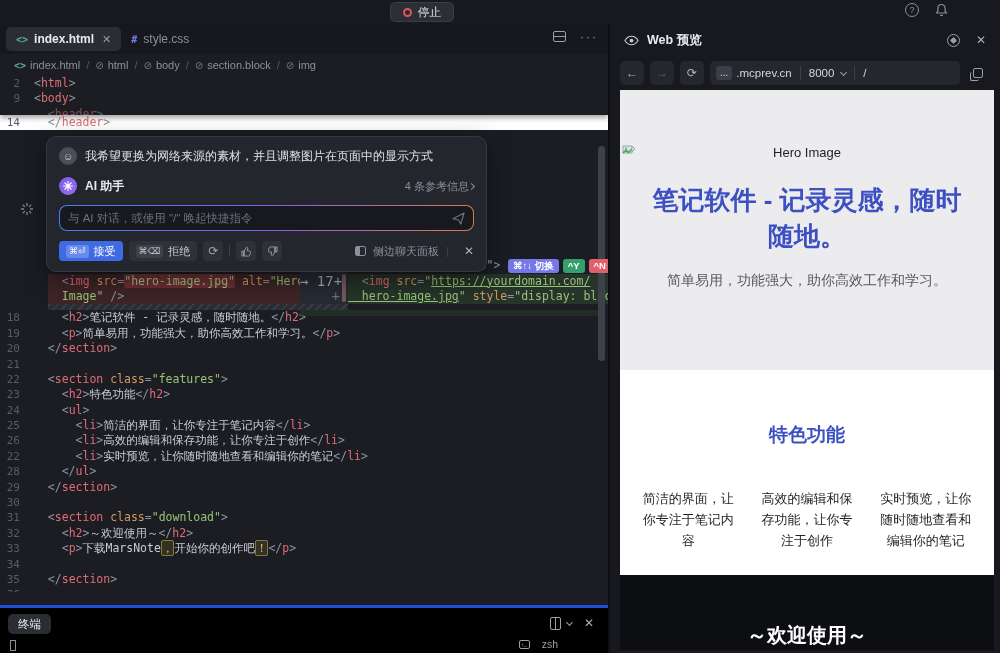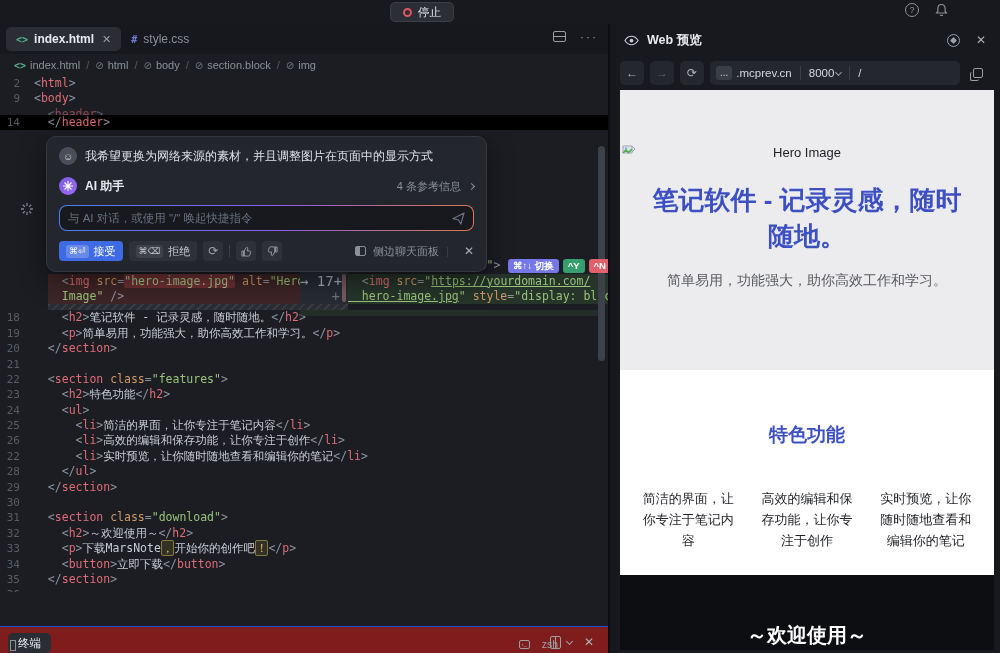--- a/index.html
+++ b/index.html
@@ -43,21 +43,21 @@
   .bc-item { display:flex; align-items:center; gap:4px; }
   .bc-ico { color:#6f7680; font-size:10px; }
   .bc-code { color:#53b089; font-family:"DejaVu Sans Mono",monospace; font-size:10px; font-weight:bold; }
 
   
   .code-area { position:relative; height:516px; overflow:hidden; background:#1b1d23;
     font-family:"DejaVu Sans Mono",monospace; font-size:11.5px; }
   .cl { display:flex; height:15.4px; line-height:15.4px; white-space:pre; }
   .cl .ln { width:34px; text-align:right; padding-right:14px; color:#565d69; flex:none; font-size:11px; }
   .cl .ct { white-space:pre; }
-  .cl.hl { background:#000000; }
+  .cl.hl { background:#ffffff; }
   .cl.cut { height:8px; overflow:hidden; opacity:.55; }
   .tk-pn { color:#8b93a1; } .tk-tag { color:#e06c75; } .tk-attr { color:#d19a66; }
   .tk-str { color:#98c379; } .tk-txt { color:#c9ccd3; }
   .tk-link { color:#98c379; text-decoration:underline; }
   .tk-strdw { color:#a8c98a; background:rgba(214,74,84,.32); border-radius:2px; }
   .tk-box { color:#d7c069; border:1px solid #8a7a3a; background:rgba(160,140,50,.18); border-radius:2px; }
 
   .sticky-wrap { box-shadow:0 3px 5px rgba(0,0,0,.35); position:relative; z-index:2; background:#1b1d23; }
   .spacer { height:128px; }
 
@@ -86,21 +86,21 @@
     background:#23262d; border:1px solid #343840; border-radius:10px;
     box-shadow:0 8px 24px rgba(0,0,0,.5); padding:10px 12px 10px 12px;
     font-family:"Liberation Sans",sans-serif; }
   .ai-row1 { display:flex; align-items:center; gap:8px; font-size:12px; color:#dde0e5; }
   .avatar { width:18px; height:18px; border-radius:50%; background:#494e58; flex:none;
     display:flex; align-items:center; justify-content:center; font-size:10px; color:#c9ccd3; }
   .ai-row2 { display:flex; align-items:center; gap:8px; margin-top:12px; }
   .ai-badge { width:18px; height:18px; border-radius:50%; flex:none;
     background:linear-gradient(135deg,#7b5be8,#9b6bf0); display:flex; align-items:center; justify-content:center; }
   .ai-name { font-size:12px; font-weight:bold; color:#e8eaee; }
-  .ai-refs { margin-left:auto; font-size:11px; color:#8a9099; display:flex; align-items:center; gap:8px; }
+  .ai-refs { margin-left:auto; font-size:11px; color:#8a9099; display:flex; align-items:center; gap:0; }
   .chev-r { width:5px; height:5px; border-right:1.3px solid #8a9099; border-top:1.3px solid #8a9099;
     transform:rotate(45deg); display:inline-block; }
   .ai-inputwrap { margin-top:10px; border-radius:8px; padding:1px;
     background:linear-gradient(90deg,#4a7df0,#8a5cf0,#d97a4e); }
   .ai-input { display:flex; align-items:center; background:#17191f; border-radius:7px; height:24px; padding:0 8px; }
   .ai-input input { flex:1; background:transparent; border:none; outline:none;
     color:#c9ccd3; font-size:11.5px; font-family:"Liberation Sans",sans-serif; }
   .ai-input input::placeholder { color:#6a7280; }
   .ai-actions { display:flex; align-items:center; gap:6px; margin-top:10px; }
   .btn { display:flex; align-items:center; gap:5px; height:20px; padding:0 7px;
@@ -117,22 +117,22 @@
   .panel-ico { width:11px; height:10px; border:1.2px solid #8a9099; border-radius:2px; position:relative; }
   .panel-ico:before { content:""; position:absolute; left:0; top:0; bottom:0; width:4px; background:#8a9099; }
   .xmark { font-size:12px; color:#aab0b8; cursor:pointer; }
 
   .spinner { position:absolute; left:20px; top:126px; color:#9aa0a8; z-index:4; }
 
   
   .vscroll { position:absolute; right:3px; top:70px; width:7px; height:215px; background:#3d4149; border-radius:4px; }
 
   
-  .terminal { position:absolute; left:0; bottom:0; width:608px; height:27px;
-    background:#7f1d1d; border-top:1px solid #1d4ed8; }
+  .terminal { position:absolute; left:0; bottom:0; width:608px; height:48px;
+    background:#000000; border-top:3px solid #1d4ed8; }
   .term-tab { position:absolute; left:8px; top:6px; height:20px; padding:0 10px; background:#2a2d34;
     border-radius:5px; font-size:11.5px; color:#e8eaee; display:flex; align-items:center; }
   .term-right { position:absolute; right:14px; top:8px; display:flex; gap:12px; align-items:center; color:#9aa0a8; }
   .chev-d { width:5px; height:5px; border-right:1.3px solid #9aa0a8; border-bottom:1.3px solid #9aa0a8;
     transform:rotate(45deg); display:inline-block; margin-left:2px; margin-top:-2px; }
   .term-cursor { position:absolute; left:10px; bottom:2px; width:6px; height:11px; border:1px solid #8a9099; }
   .term-zsh { position:absolute; right:50px; bottom:3px; display:flex; gap:12px; align-items:center;
     font-size:10.5px; color:#9aa0a8; }
   .zsh-ico { width:11px; height:9px; border:1px solid #9aa0a8; border-radius:2px; font-size:6px;
     line-height:7px; text-align:center; color:#9aa0a8; }
@@ -291,21 +291,21 @@
             <div class="cl"><span class="ln">24</span><span class="ct"><span class="tk-pn">    &lt;</span><span class="tk-tag">ul</span><span class="tk-pn">&gt;</span></span></div>
             <div class="cl"><span class="ln">25</span><span class="ct"><span class="tk-pn">      &lt;</span><span class="tk-tag">li</span><span class="tk-pn">&gt;</span><span class="tk-txt">简洁的界面，让你专注于笔记内容</span><span class="tk-pn">&lt;/</span><span class="tk-tag">li</span><span class="tk-pn">&gt;</span></span></div>
             <div class="cl"><span class="ln">26</span><span class="ct"><span class="tk-pn">      &lt;</span><span class="tk-tag">li</span><span class="tk-pn">&gt;</span><span class="tk-txt">高效的编辑和保存功能，让你专注于创作</span><span class="tk-pn">&lt;/</span><span class="tk-tag">li</span><span class="tk-pn">&gt;</span></span></div>
             <div class="cl"><span class="ln">22</span><span class="ct"><span class="tk-pn">      &lt;</span><span class="tk-tag">li</span><span class="tk-pn">&gt;</span><span class="tk-txt">实时预览，让你随时随地查看和编辑你的笔记</span><span class="tk-pn">&lt;/</span><span class="tk-tag">li</span><span class="tk-pn">&gt;</span></span></div>
             <div class="cl"><span class="ln">28</span><span class="ct"><span class="tk-pn">    &lt;/</span><span class="tk-tag">ul</span><span class="tk-pn">&gt;</span></span></div>
             <div class="cl"><span class="ln">29</span><span class="ct"><span class="tk-pn">  &lt;/</span><span class="tk-tag">section</span><span class="tk-pn">&gt;</span></span></div>
             <div class="cl"><span class="ln">30</span><span class="ct"></span></div>
             <div class="cl"><span class="ln">31</span><span class="ct"><span class="tk-pn">  &lt;</span><span class="tk-tag">section</span><span class="tk-attr"> class</span><span class="tk-pn">=</span><span class="tk-str">"download"</span><span class="tk-pn">&gt;</span></span></div>
             <div class="cl"><span class="ln">32</span><span class="ct"><span class="tk-pn">    &lt;</span><span class="tk-tag">h2</span><span class="tk-pn">&gt;</span><span class="tk-txt">～欢迎使用～</span><span class="tk-pn">&lt;/</span><span class="tk-tag">h2</span><span class="tk-pn">&gt;</span></span></div>
             <div class="cl"><span class="ln">33</span><span class="ct"><span class="tk-pn">    &lt;</span><span class="tk-tag">p</span><span class="tk-pn">&gt;</span><span class="tk-txt">下载MarsNote</span><span class="tk-box">，</span><span class="tk-txt">开始你的创作吧</span><span class="tk-box">！</span><span class="tk-pn">&lt;/</span><span class="tk-tag">p</span><span class="tk-pn">&gt;</span></span></div>
-            <div class="cl"><span class="ln">34</span><span class="ct"><span class="tk-pn">    &lt;</span><span class="tk-tag">button</span><span class="tk-pn">&gt;</span><span class="tk-txt">立即下载</span><span class="tk-pn">&lt;/</span><span class="tk-tag">button</span><span class="tk-pn">&gt;</span></span></div>
+            <div class="cl"><span class="ln">34</span></div>
             <div class="cl"><span class="ln">35</span><span class="ct"><span class="tk-pn">  &lt;/</span><span class="tk-tag">section</span><span class="tk-pn">&gt;</span></span></div>
             <div class="cl"><span class="ln">36</span><span class="ct"></span></div>
           </div>
 
         <div class="ai-widget">
           <div class="ai-row1">
             <span class="avatar">☺</span>
             <span>我希望更换为网络来源的素材，并且调整图片在页面中的显示方式</span>
           </div>
           <div class="ai-row2">
@@ -400,21 +400,21 @@
         </div>
       </div>
       <div class="pv-toolbar">
         <div class="nav-btn">←</div>
         <div class="nav-btn dim">→</div>
         <div class="nav-btn">⟳</div>
         <div class="url-box">
           <span class="ell-chip">...</span>
           <span style="margin-left:-4px">.mcprev.cn</span>
           <span class="url-div"></span>
-          <span style="display:flex;align-items:center;">
+          <span style="display:flex;align-items:center;gap:5px">
             <span>8000</span>
               <span class="chev-d"></span>
           </span>
           <span class="url-div"></span>
           <span>/</span>
         </div>
         <div class="ext-btn">
             <span class="ext-ico"></span>
           </div>
       </div>

